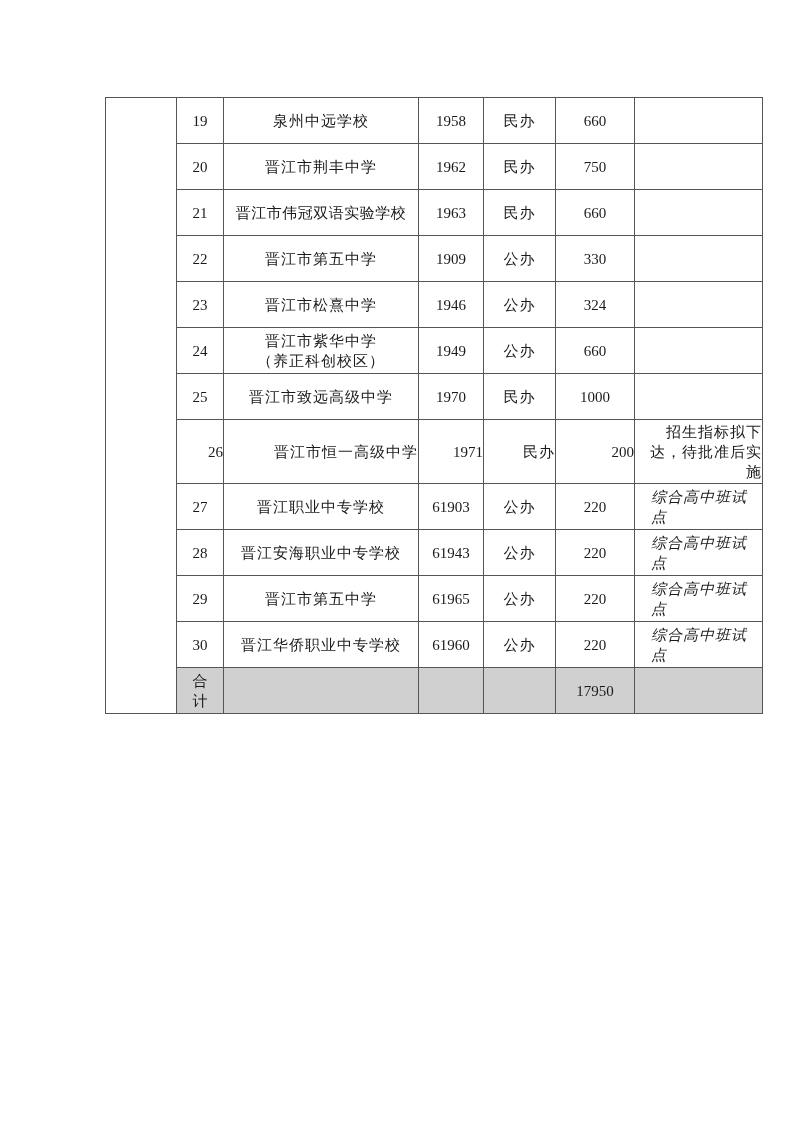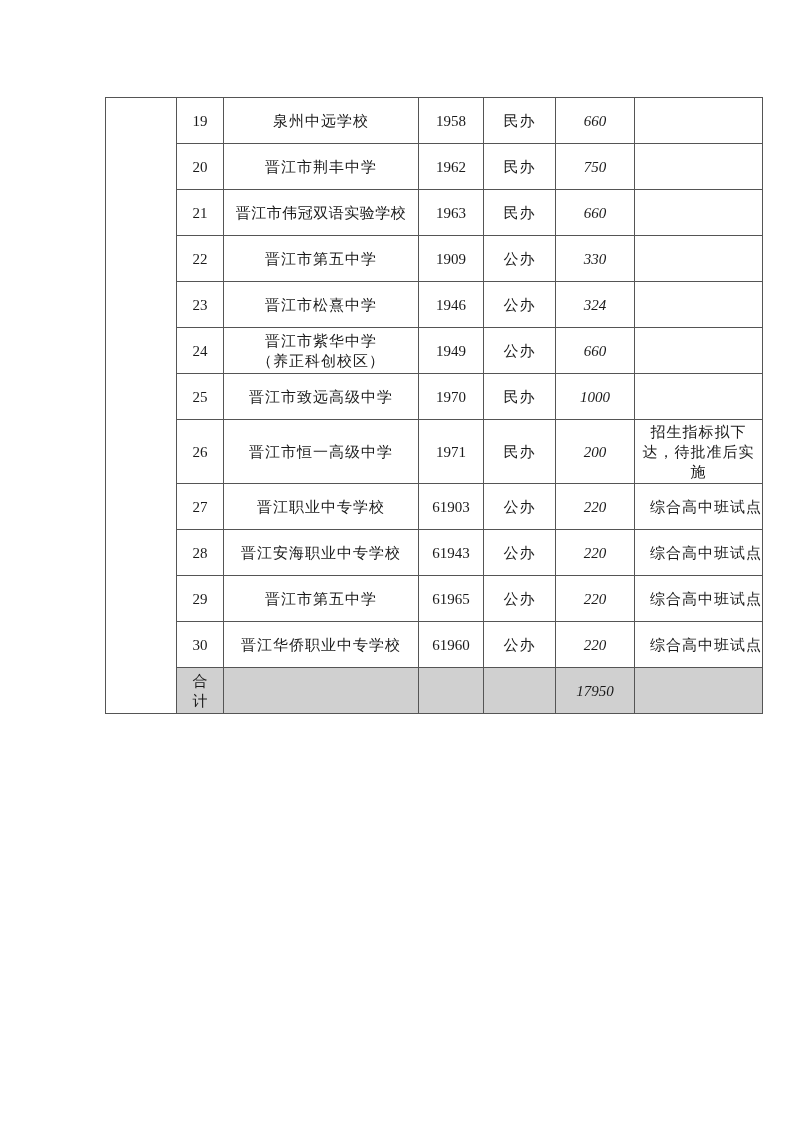--- a/index.html
+++ b/index.html
@@ -36,25 +36,25 @@
       vertical-align: middle;
       padding: 0;
       font-size: 15px;
       line-height: 20px;
     }
     td.region { width: 70px; border-right-color: #555; }
     td.idx { width: 46px; }
     td.name { width: 194px; letter-spacing: 1px; }
     td.code { width: 64px; }
     td.type { width: 71px; letter-spacing: 1px; }
-    td.quota { width: 78px; font-style: italic; }
+    td.quota { width: 78px; }
     td.note { width: 127px; text-align: left; padding-left: 6px; letter-spacing: 1px; }
-    td.note.center { text-align: right; padding-left: 8px; }
+    td.note.center { text-align: left; padding-left: 16px; font-style: italic; }
     tr.r46 td { height: 45px; }
-    tr.r63 td { height: 63px; }
+    tr.r63 td { height: 63px; text-align: right; }
     tr.total td.shaded { background: #d0d0d0; }
     .two-line { display: block; line-height: 20px; }
     .vert { display: block; line-height: 20px; font-family: "DejaVu Sans", sans-serif; font-size: 15px; }
   </style>
 </head>
 <body>
 
 <div class="page">
   <table class="schools">
     <tbody>

